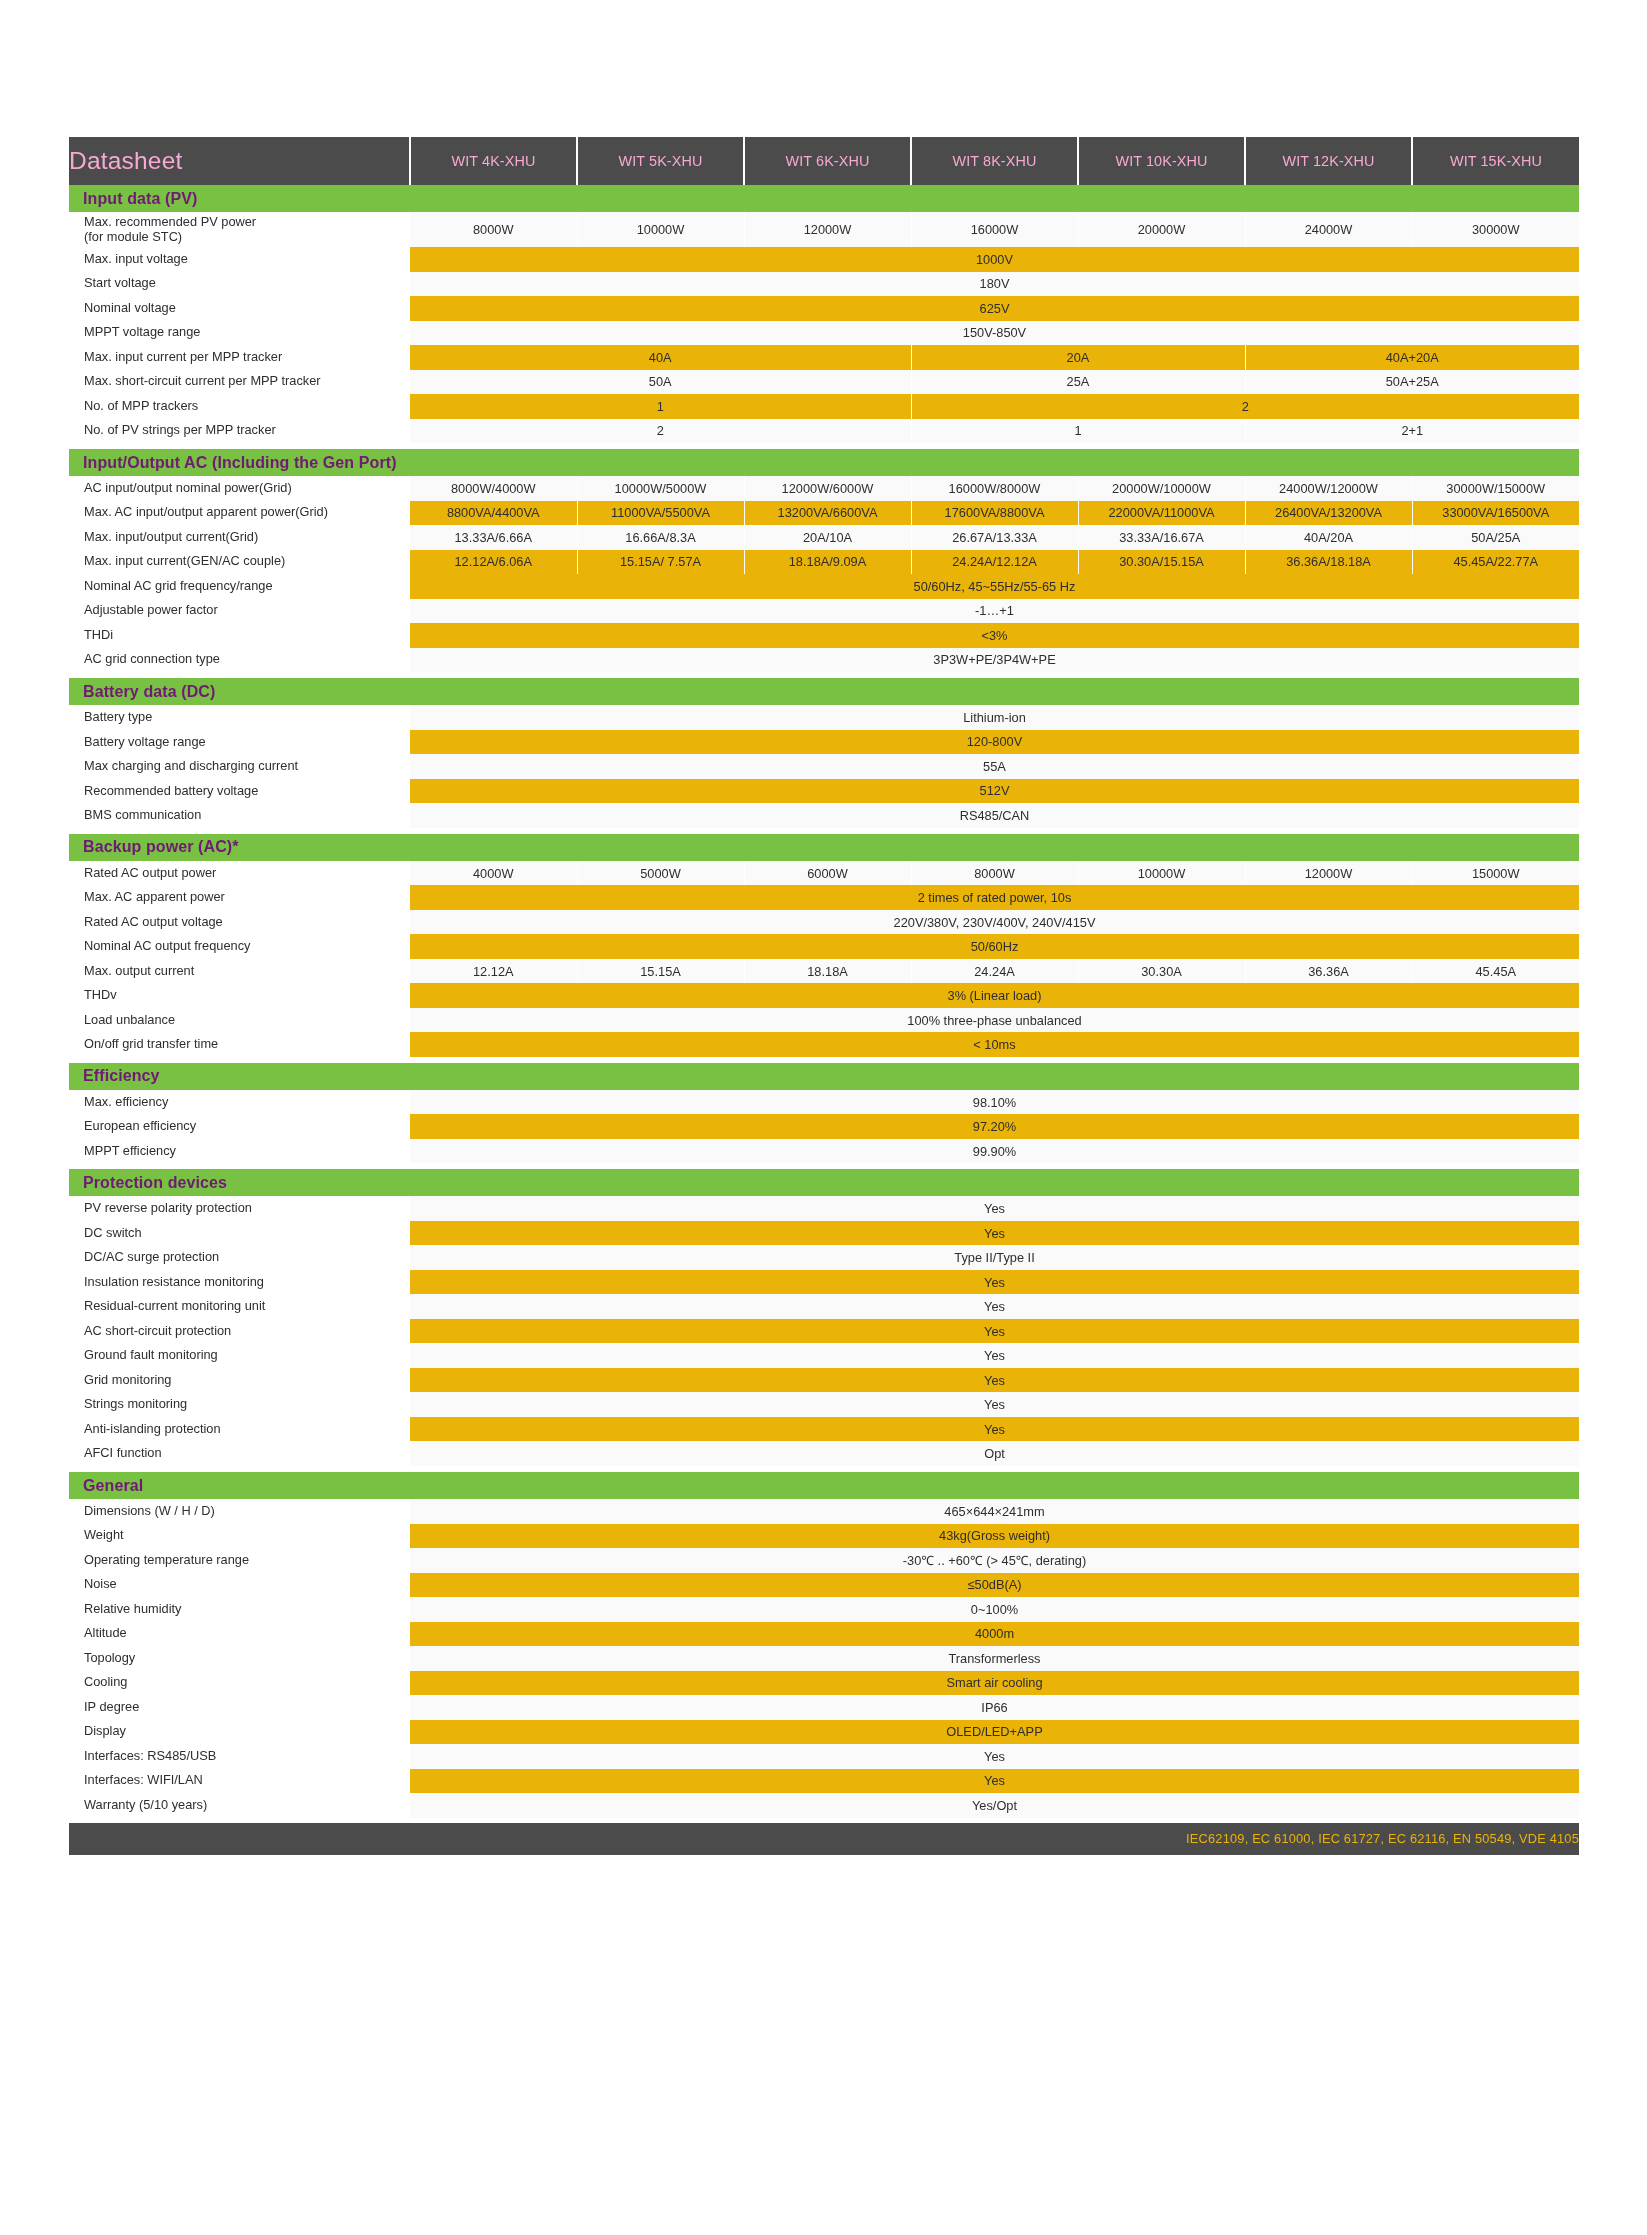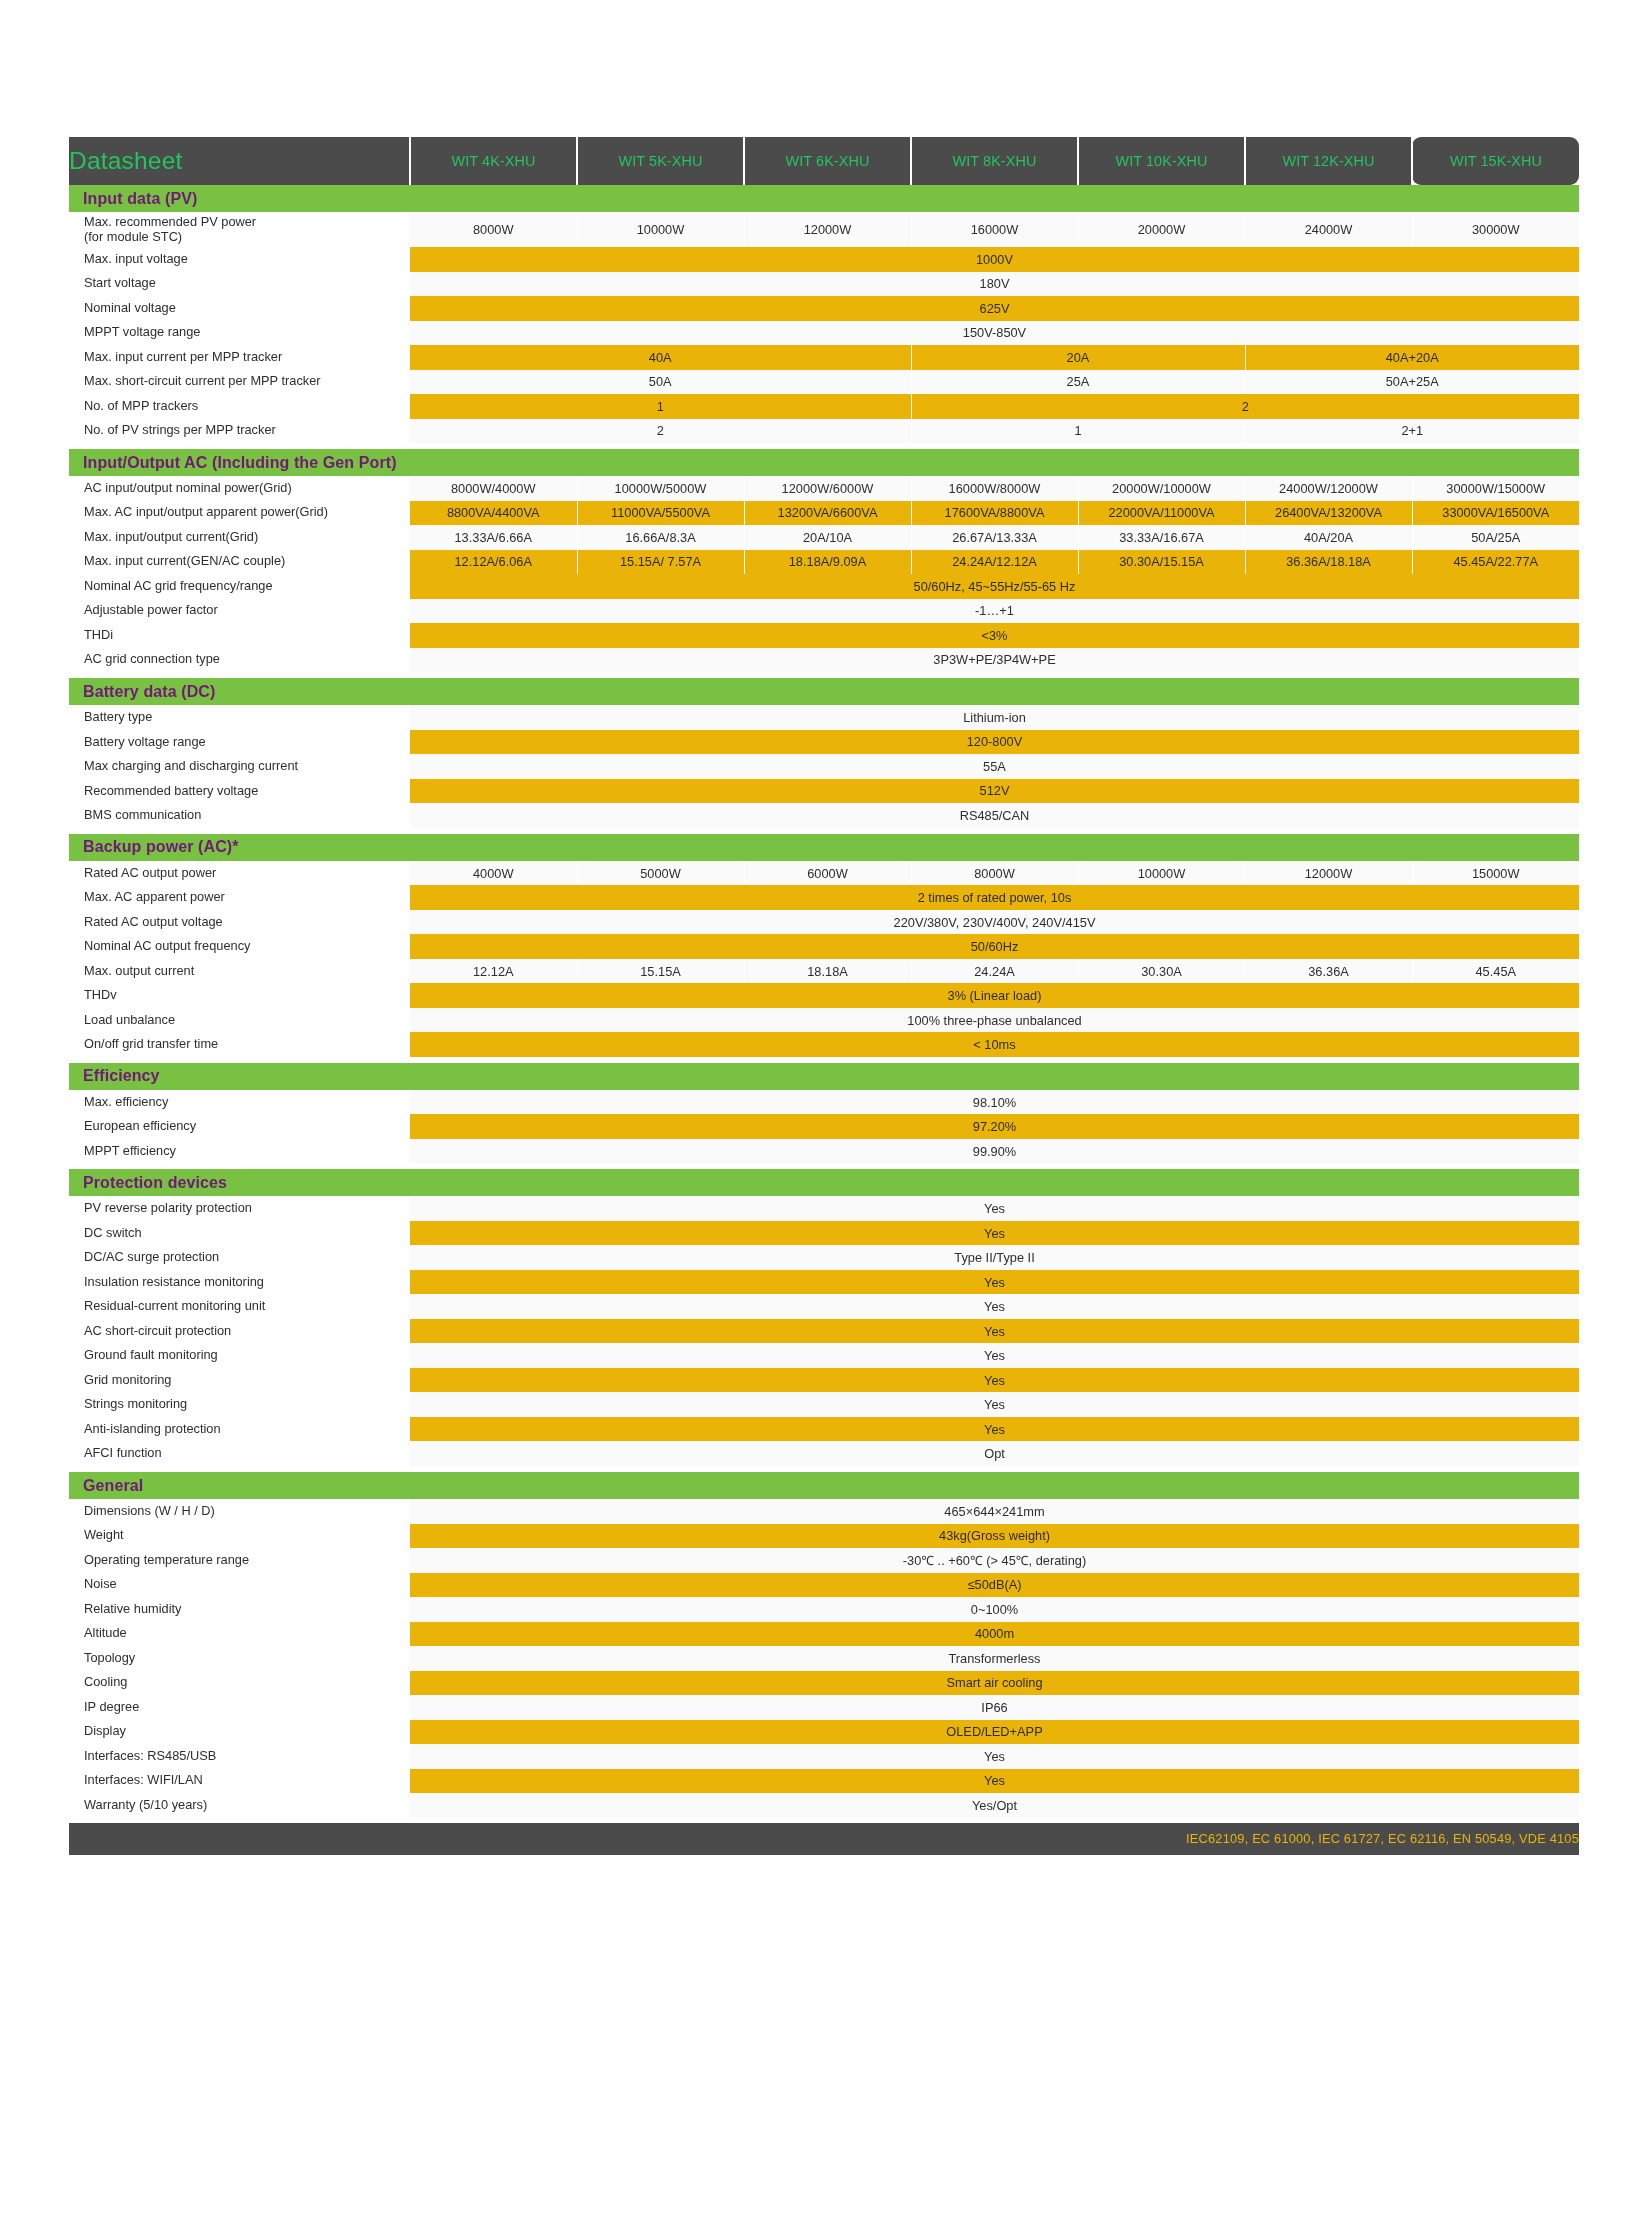--- a/index.html
+++ b/index.html
@@ -31,37 +31,37 @@
     vertical-align: middle;
     font-weight: normal;
   }
   
   col.c-label { width: 341px; }
   col.c-mod   { width: 167px; }
 
   
   tr.head-row td {
     background: #4b4b4b;
-    color: #22c55e;
+    color: #f9a8d4;
     height: 48px;
   }
   td.head-title {
     font-size: 24.5px;
     padding-left: 19px;
     letter-spacing: 0.2px;
     border-right: 2.6px solid #ffffff;
   }
   td.head-model {
     font-size: 14.4px;
     font-weight: bold;
     text-align: center;
     border-right: 2.6px solid #ffffff;
     letter-spacing: 0.1px;
   }
-  td.head-model.last { border-right: none; border-radius: 9px; }
+  td.head-model.last { border-right: none; }
 
   
   tr.band td {
     background: #79c143;
     color: #701a75;
     height: 27px;
     font-size: 16px;
     font-weight: bold;
     padding-left: 14px;
     letter-spacing: 0.1px;

